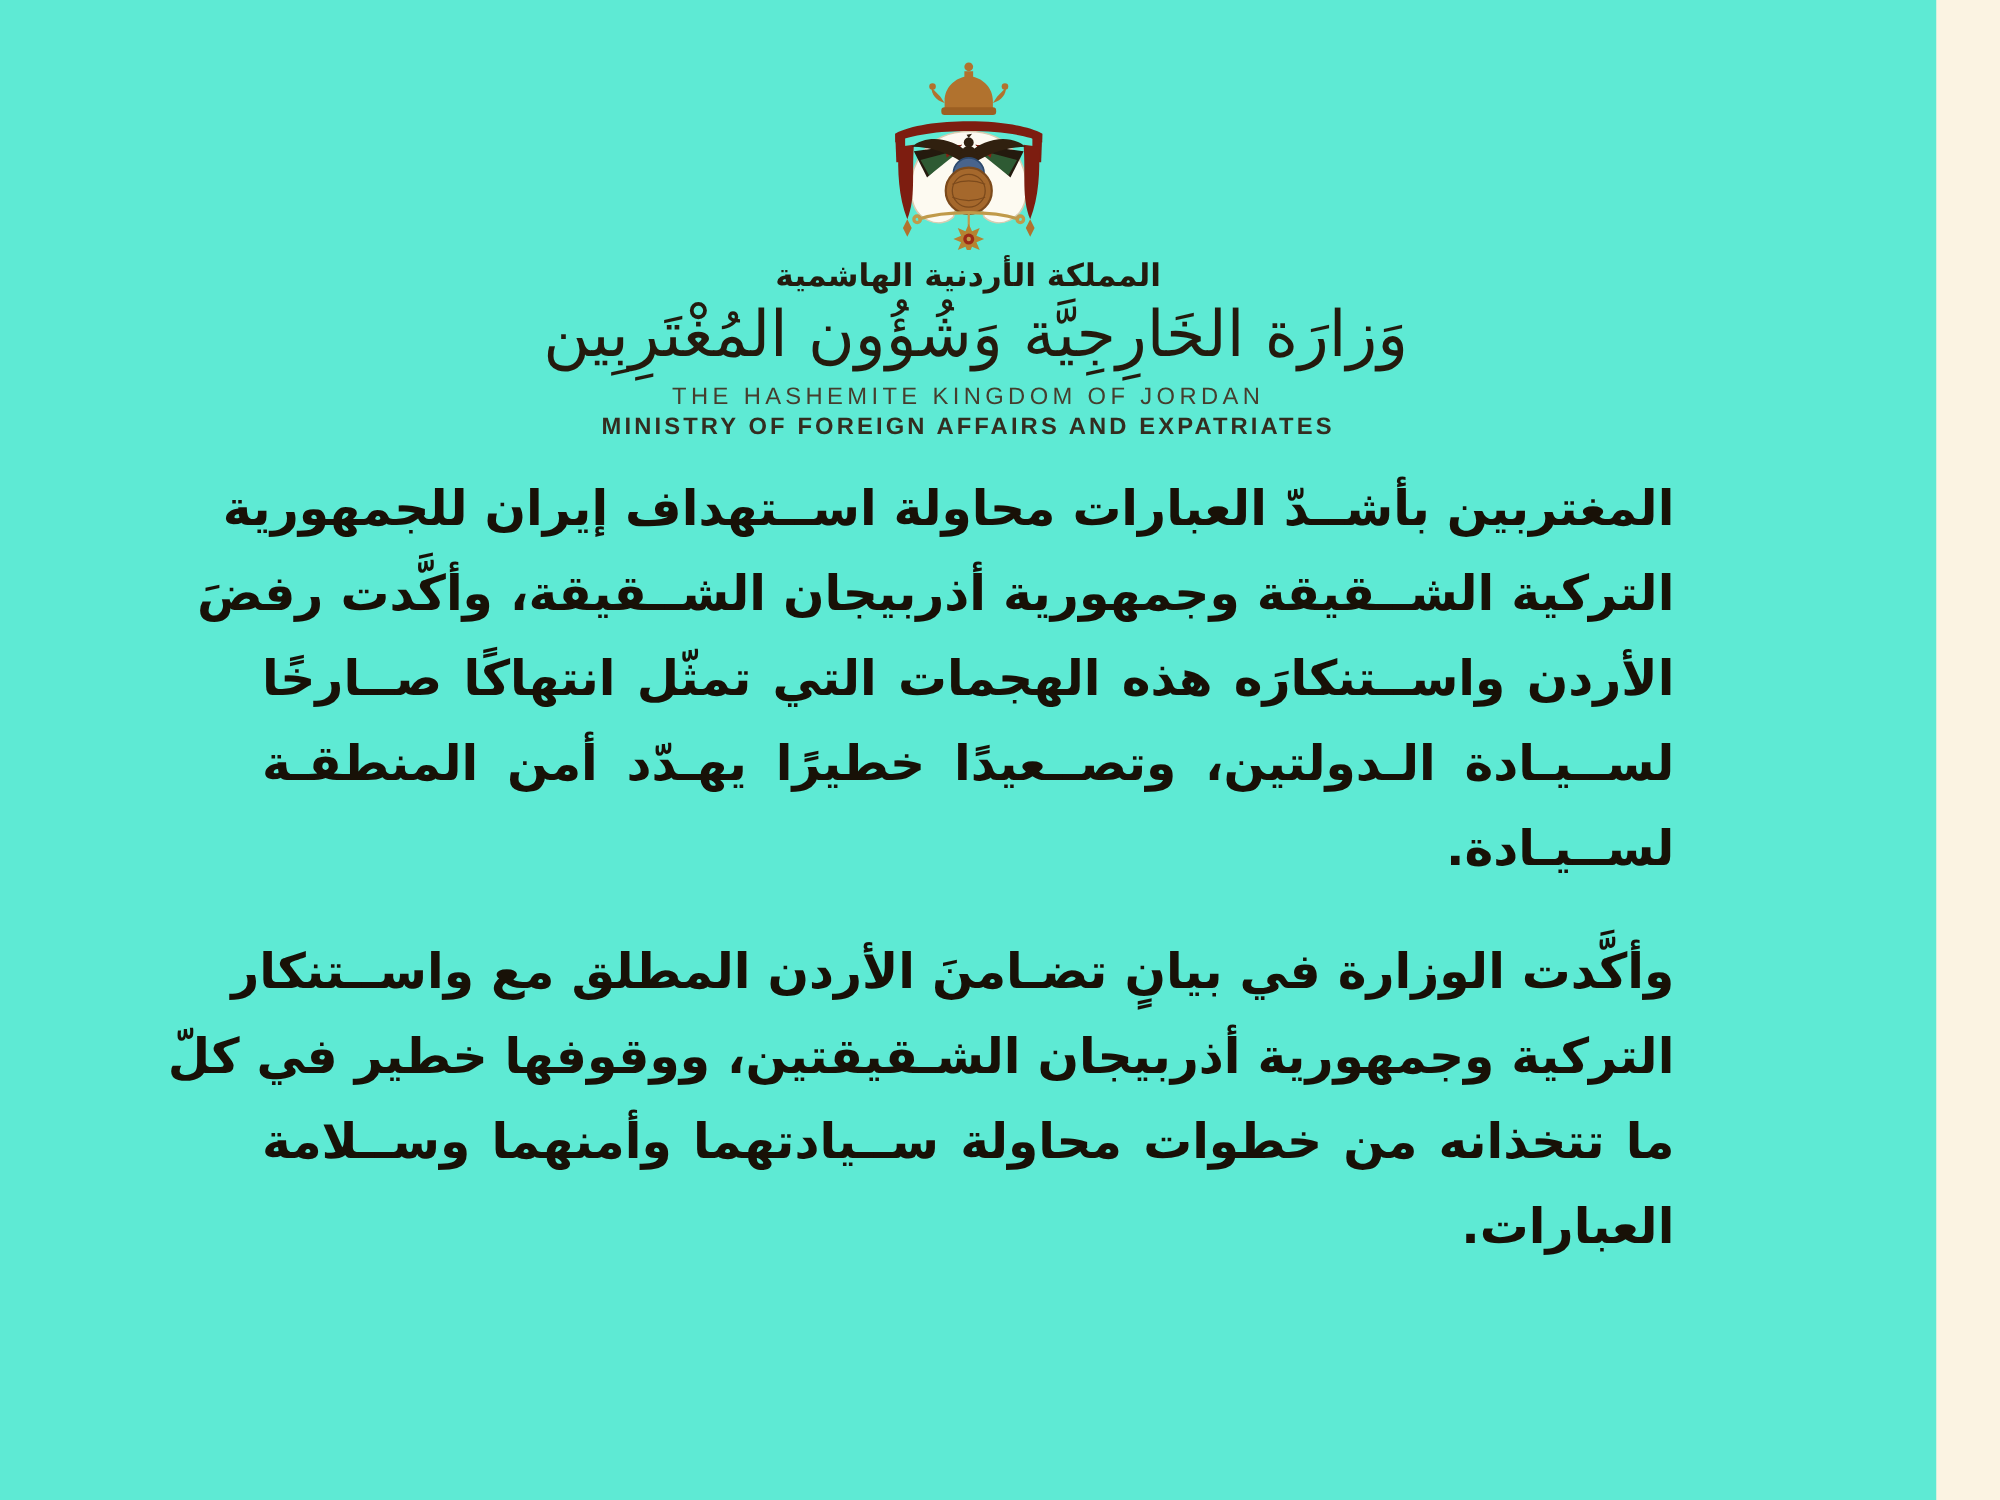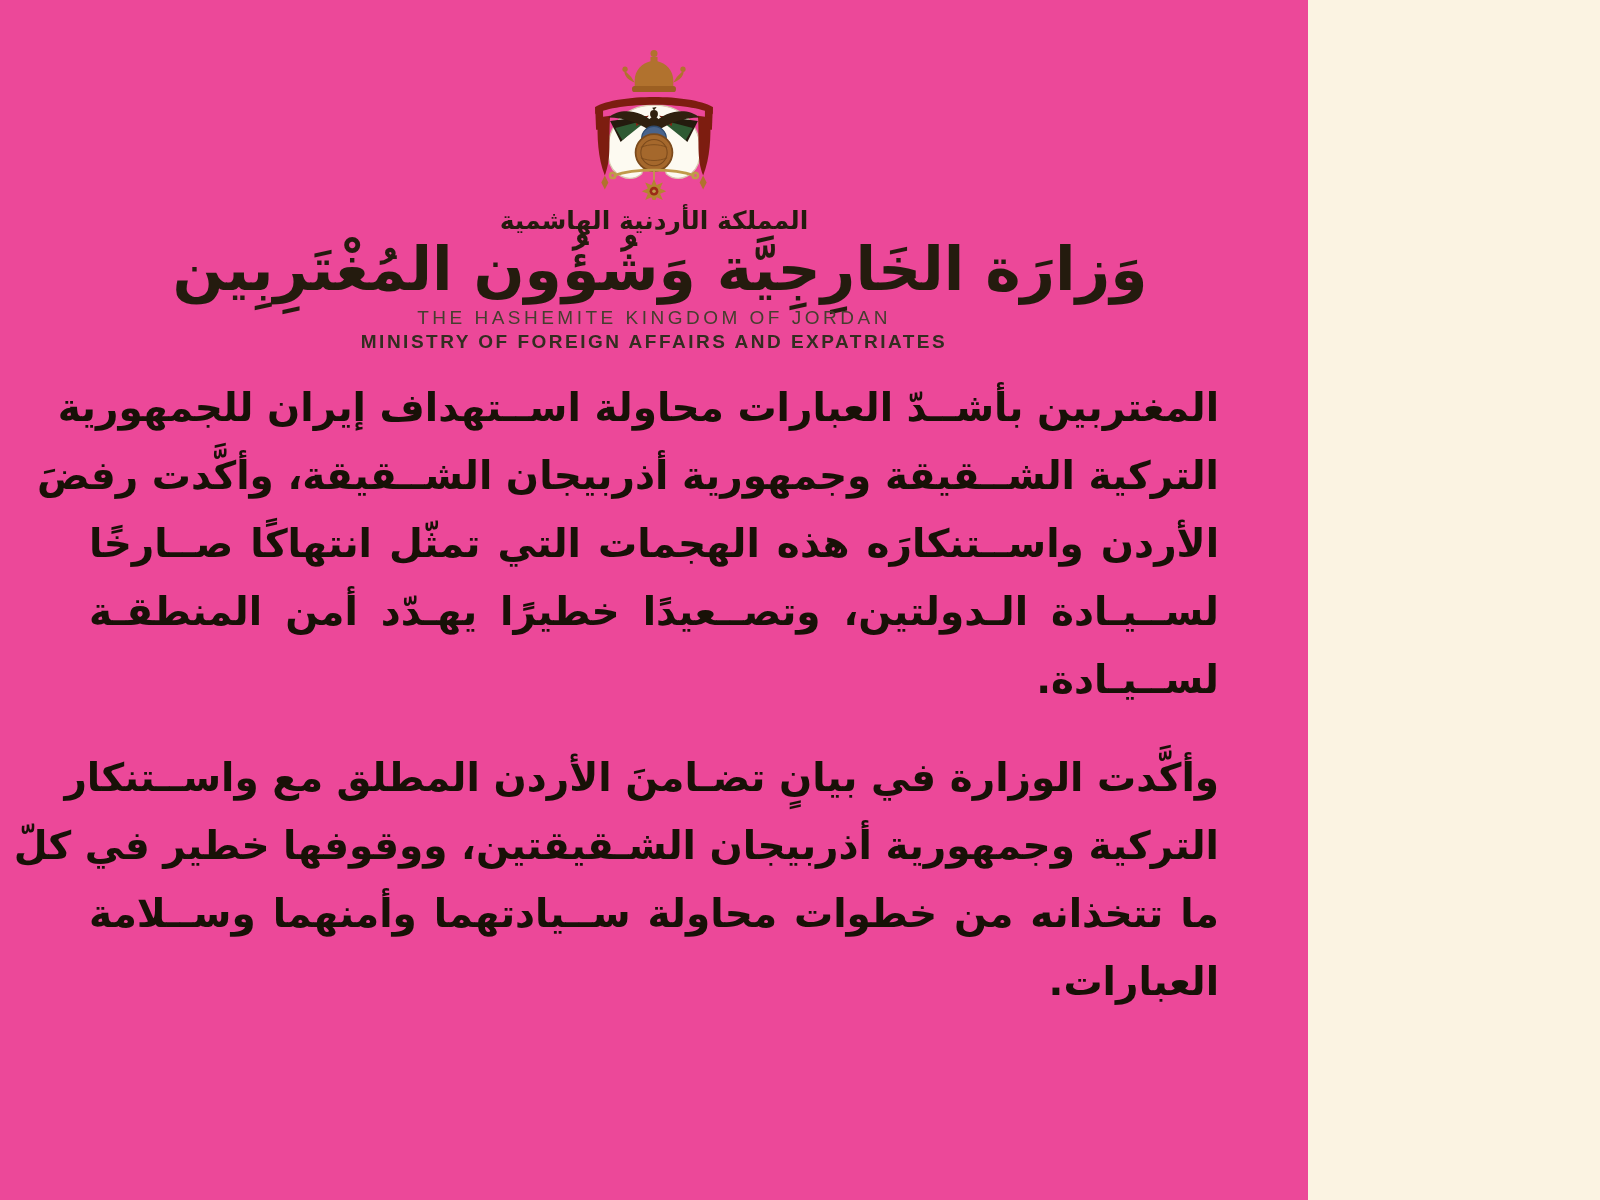--- a/index.html
+++ b/index.html
@@ -3,42 +3,42 @@
 <meta charset="utf-8">
 <style>
   * { margin: 0; padding: 0; box-sizing: border-box; }
   html, body { width: 1600px; height: 1200px; }
   body {
     background: #fbf3e2;
     font-family: "DejaVu Sans", sans-serif;
     overflow: hidden;
   }
   .page {
-    width: 1308px;
+    width: 1549px;
     height: 1200px;
-    background: #ec4899;
+    background: #5eead4;
     padding-top: 42px;
   }
   header { text-align: center; }
   .emblem-wrap { display: block; margin: 0 auto; width: 200px; height: 158px; }
   .kingdom-ar {
     direction: rtl;
     font-family: "DejaVu Sans", sans-serif;
     font-weight: bold;
     font-size: 25px;
     line-height: 34px;
     color: #241b0e;
     margin-top: 4px;
     letter-spacing: -1px;
   }
   .ministry-ar {
     direction: rtl;
     font-family: "DejaVu Sans", sans-serif;
-    font-weight: bold;
-    font-size: 60px;
+    font-weight: normal;
+    font-size: 51px;
     line-height: 58px;
     color: #241b0e;
     margin-top: 2px;
     letter-spacing: -1px;
     padding-left: 12px;
   }
   .kingdom-en {
     font-family: "Liberation Sans", sans-serif;
     font-size: 19px;
     line-height: 24px;

